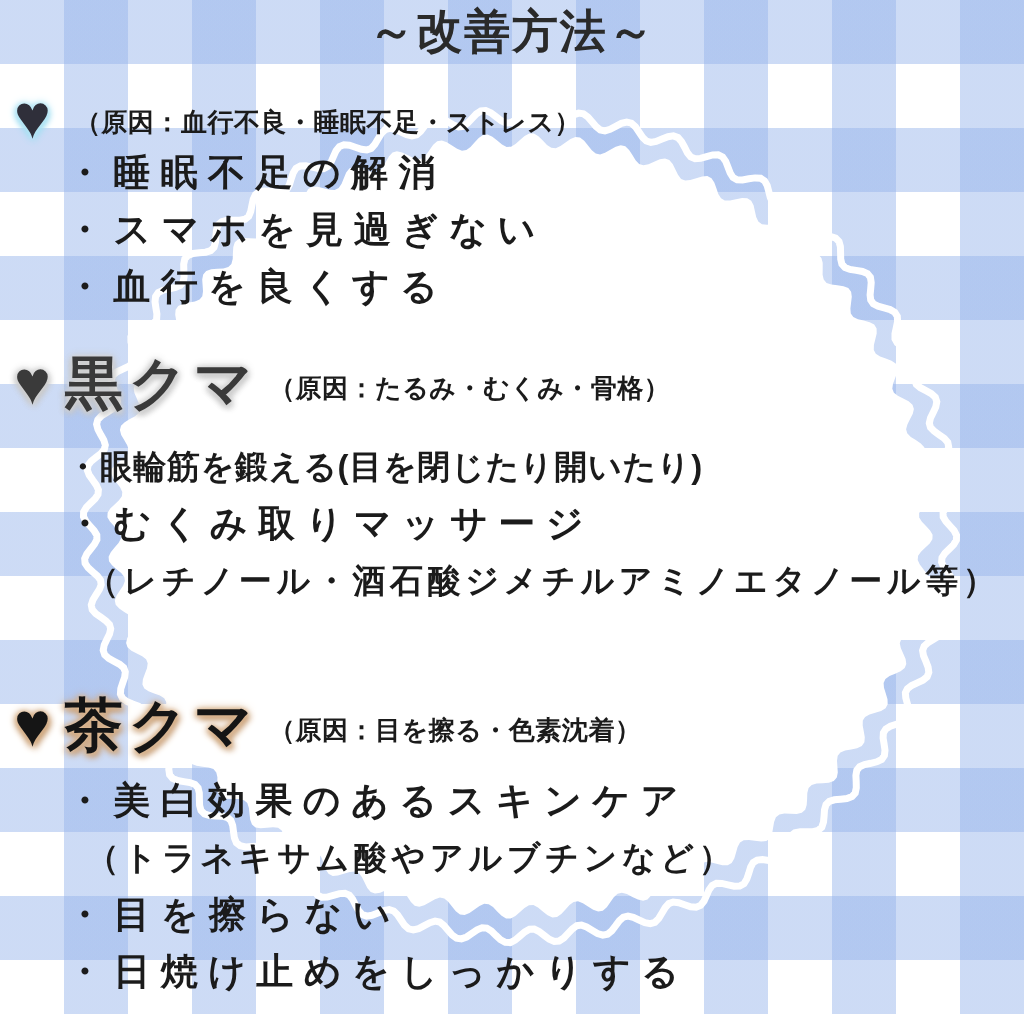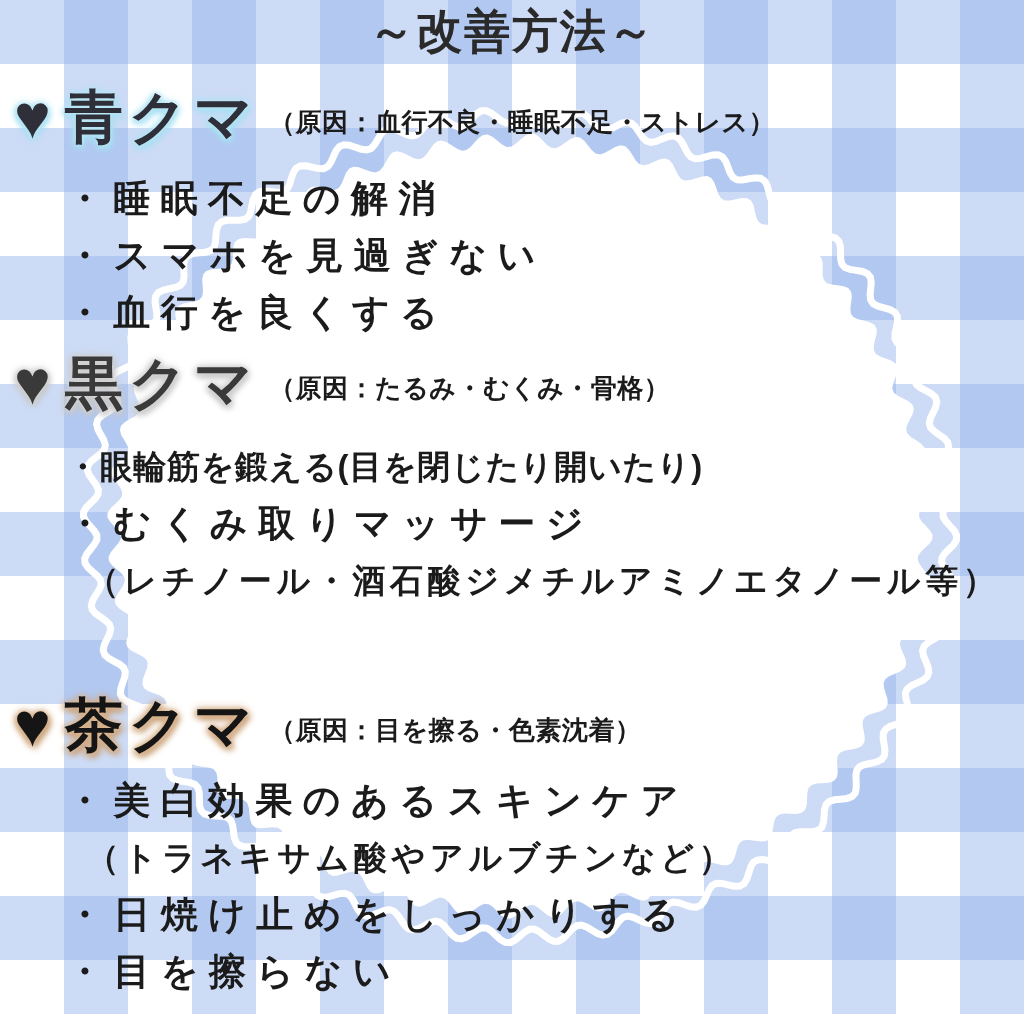--- a/index.html
+++ b/index.html
@@ -61,24 +61,23 @@
 
   <svg class="bg-svg" viewBox="0 0 1024 1014" xmlns="http://www.w3.org/2000/svg">
     <path id="doily-ring" fill="none" stroke="#ffffff" stroke-width="7" d="M950.0 526.0L954.1 530.6L956.5 535.3L956.4 540.0L953.7 544.6L949.3 549.0L944.9 553.3L942.0 557.6L941.6 562.2L943.7 566.9L947.3 571.9L950.8 577.0L952.7 581.9L952.0 586.6L948.8 590.8L943.9 594.7L939.0 598.5L935.7 602.5L934.7 606.9L936.2 611.9L939.2 617.2L942.1 622.7L943.4 627.8L942.2 632.3L938.5 636.2L933.2 639.5L927.9 642.7L924.1 646.3L922.6 650.6L923.5 655.7L925.9 661.4L928.1 667.2L928.8 672.4L927.1 676.8L922.9 680.2L917.3 682.9L911.6 685.5L907.4 688.7L905.4 692.8L905.8 698.0L907.4 703.9L909.0 709.9L909.1 715.2L906.8 719.3L902.3 722.2L896.3 724.3L890.4 726.3L885.8 729.0L883.4 732.9L883.1 738.1L884.1 744.1L885.0 750.2L884.4 755.5L881.7 759.4L876.8 761.8L870.7 763.3L864.5 764.6L859.7 766.7L856.8 770.3L855.9 775.5L856.2 781.6L856.3 787.8L855.2 793.0L852.0 796.6L846.9 798.5L840.6 799.2L834.4 799.8L829.3 801.4L826.0 804.7L824.5 809.8L824.1 815.9L823.5 822.1L821.8 827.2L818.2 830.4L812.9 831.7L806.5 831.7L800.2 831.7L794.9 832.7L791.3 835.6L789.3 840.5L788.1 846.6L786.8 852.6L784.5 857.5L780.6 860.3L775.2 861.0L768.8 860.4L762.5 859.6L757.2 860.1L753.2 862.6L750.6 867.2L748.8 873.2L746.8 879.1L744.0 883.7L739.7 886.1L734.2 886.2L728.0 884.8L721.8 883.4L716.4 883.3L712.2 885.4L709.1 889.7L706.6 895.4L704.0 901.1L700.6 905.4L696.1 907.3L690.6 906.8L684.6 904.8L678.6 902.7L673.2 902.0L668.8 903.6L665.2 907.6L662.0 913.0L658.8 918.4L654.9 922.3L650.3 923.7L644.9 922.6L639.0 920.0L633.3 917.3L628.0 916.0L623.4 917.1L619.4 920.7L615.7 925.7L611.8 930.7L607.6 934.2L602.8 935.1L597.5 933.5L592.0 930.2L586.6 926.9L581.5 925.1L576.8 925.7L572.4 928.8L568.1 933.4L563.8 938.0L559.1 941.0L554.3 941.4L549.2 939.2L544.1 935.4L539.1 931.5L534.2 929.1L529.5 929.2L524.8 931.9L520.0 936.0L515.1 940.1L510.2 942.6L505.3 942.4L500.5 939.7L495.9 935.4L491.4 931.0L486.8 928.1L482.1 927.7L477.1 929.8L471.9 933.4L466.6 937.0L461.4 938.9L456.5 938.2L452.1 935.0L448.0 930.2L444.0 925.4L439.7 922.0L435.1 921.1L429.9 922.7L424.3 925.7L418.7 928.7L413.3 930.0L408.6 928.9L404.5 925.2L401.0 920.0L397.5 914.7L393.7 911.0L389.2 909.6L383.9 910.6L378.0 913.0L372.0 915.3L366.6 916.1L362.0 914.4L358.4 910.3L355.4 904.8L352.6 899.2L349.3 895.1L344.9 893.2L339.5 893.6L333.4 895.4L327.3 897.1L321.8 897.2L317.4 895.1L314.3 890.7L312.0 884.8L309.8 879.0L307.0 874.5L302.9 872.2L297.5 872.1L291.2 873.2L284.9 874.1L279.4 873.7L275.4 871.1L272.8 866.4L271.2 860.4L269.7 854.4L267.3 849.6L263.5 846.9L258.2 846.2L251.9 846.6L245.5 846.9L240.2 845.8L236.4 842.8L234.4 837.9L233.5 831.7L232.7 825.6L230.9 820.6L227.4 817.5L222.3 816.2L215.9 815.9L209.6 815.5L204.4 813.9L201.0 810.5L199.6 805.4L199.4 799.2L199.3 793.0L198.1 788.0L195.0 784.5L190.0 782.6L183.8 781.6L177.6 780.5L172.6 778.4L169.6 774.7L168.8 769.4L169.3 763.3L169.9 757.1L169.3 752.0L166.7 748.2L162.0 745.8L155.9 744.1L149.9 742.4L145.2 739.7L142.7 735.7L142.4 730.4L143.7 724.3L145.0 718.3L145.0 713.1L142.8 709.1L138.4 706.2L132.6 703.9L126.8 701.5L122.4 698.3L120.4 694.0L120.8 688.8L122.7 682.9L124.7 677.1L125.3 672.0L123.7 667.7L119.6 664.3L114.1 661.4L108.7 658.4L104.7 654.8L103.2 650.3L104.2 645.1L106.8 639.5L109.5 634.0L110.7 628.9L109.5 624.6L105.9 620.8L100.8 617.2L95.7 613.6L92.2 609.6L91.3 605.0L92.9 599.9L96.1 594.7L99.4 589.5L101.2 584.6L100.5 580.1L97.4 576.0L92.7 571.9L88.1 567.7L85.1 563.3L84.7 558.7L86.9 553.9L90.7 549.0L94.5 544.2L96.9 539.6L96.8 535.1L94.1 530.6L90.0 526.0L85.9 521.4L83.5 516.7L83.6 512.0L86.3 507.4L90.7 503.0L95.1 498.7L98.0 494.4L98.4 489.8L96.3 485.1L92.7 480.1L89.2 475.0L87.3 470.1L88.0 465.4L91.2 461.2L96.1 457.3L101.0 453.5L104.3 449.5L105.3 445.1L103.8 440.1L100.8 434.8L97.9 429.3L96.6 424.2L97.8 419.7L101.5 415.8L106.8 412.5L112.1 409.3L115.9 405.7L117.4 401.4L116.5 396.3L114.1 390.6L111.9 384.8L111.2 379.6L112.9 375.2L117.1 371.8L122.7 369.1L128.4 366.5L132.6 363.3L134.6 359.2L134.2 354.0L132.6 348.1L131.0 342.1L130.9 336.8L133.2 332.7L137.7 329.8L143.7 327.7L149.6 325.7L154.2 323.0L156.6 319.1L156.9 313.9L155.9 307.9L155.0 301.8L155.6 296.5L158.3 292.6L163.2 290.2L169.3 288.7L175.5 287.4L180.3 285.3L183.2 281.7L184.1 276.5L183.8 270.4L183.7 264.2L184.8 259.0L188.0 255.4L193.1 253.5L199.4 252.8L205.6 252.2L210.7 250.6L214.0 247.3L215.5 242.2L215.9 236.1L216.5 229.9L218.2 224.8L221.8 221.6L227.1 220.3L233.5 220.3L239.8 220.3L245.1 219.3L248.7 216.4L250.7 211.5L251.9 205.4L253.2 199.4L255.5 194.5L259.4 191.7L264.8 191.0L271.2 191.6L277.5 192.4L282.8 191.9L286.8 189.4L289.4 184.8L291.2 178.8L293.2 172.9L296.0 168.3L300.3 165.9L305.8 165.8L312.0 167.2L318.2 168.6L323.6 168.7L327.8 166.6L330.9 162.3L333.4 156.6L336.0 150.9L339.4 146.6L343.9 144.7L349.4 145.2L355.4 147.2L361.4 149.3L366.8 150.0L371.2 148.4L374.8 144.4L378.0 139.0L381.2 133.6L385.1 129.7L389.7 128.3L395.1 129.4L401.0 132.0L406.7 134.7L412.0 136.0L416.6 134.9L420.6 131.3L424.3 126.3L428.2 121.3L432.4 117.8L437.2 116.9L442.5 118.5L448.0 121.8L453.4 125.1L458.5 126.9L463.2 126.3L467.6 123.2L471.9 118.6L476.2 114.0L480.9 111.0L485.7 110.6L490.8 112.8L495.9 116.6L500.9 120.5L505.8 122.9L510.5 122.8L515.2 120.1L520.0 116.0L524.9 111.9L529.8 109.4L534.7 109.6L539.5 112.3L544.1 116.6L548.6 121.0L553.2 123.9L557.9 124.3L562.9 122.2L568.1 118.6L573.4 115.0L578.6 113.1L583.5 113.8L587.9 117.0L592.0 121.8L596.0 126.6L600.3 130.0L604.9 130.9L610.1 129.3L615.7 126.3L621.3 123.3L626.7 122.0L631.4 123.1L635.5 126.8L639.0 132.0L642.5 137.3L646.3 141.0L650.8 142.4L656.1 141.4L662.0 139.0L668.0 136.7L673.4 135.9L678.0 137.6L681.6 141.7L684.6 147.2L687.4 152.8L690.7 156.9L695.1 158.8L700.5 158.4L706.6 156.6L712.7 154.9L718.2 154.8L722.6 156.9L725.7 161.3L728.0 167.2L730.2 173.0L733.0 177.5L737.1 179.8L742.5 179.9L748.8 178.8L755.1 177.9L760.6 178.3L764.6 180.9L767.2 185.6L768.8 191.6L770.3 197.6L772.7 202.4L776.5 205.1L781.8 205.8L788.1 205.4L794.5 205.1L799.8 206.2L803.6 209.2L805.6 214.1L806.5 220.3L807.3 226.4L809.1 231.4L812.6 234.5L817.7 235.8L824.1 236.1L830.4 236.5L835.6 238.1L839.0 241.5L840.4 246.6L840.6 252.8L840.7 259.0L841.9 264.0L845.0 267.5L850.0 269.4L856.2 270.4L862.4 271.5L867.4 273.6L870.4 277.3L871.2 282.6L870.7 288.7L870.1 294.9L870.7 300.0L873.3 303.8L878.0 306.2L884.1 307.9L890.1 309.6L894.8 312.3L897.3 316.3L897.6 321.6L896.3 327.7L895.0 333.7L895.0 338.9L897.2 342.9L901.6 345.8L907.4 348.1L913.2 350.5L917.6 353.7L919.6 358.0L919.2 363.2L917.3 369.1L915.3 374.9L914.7 380.0L916.3 384.3L920.4 387.7L925.9 390.6L931.3 393.6L935.3 397.2L936.8 401.7L935.8 406.9L933.2 412.5L930.5 418.0L929.3 423.1L930.5 427.4L934.1 431.2L939.2 434.8L944.3 438.4L947.8 442.4L948.7 447.0L947.1 452.1L943.9 457.3L940.6 462.5L938.8 467.4L939.5 471.9L942.6 476.0L947.3 480.1L951.9 484.3L954.9 488.7L955.3 493.3L953.1 498.1L949.3 503.0L945.5 507.8L943.1 512.4L943.2 516.9L945.9 521.4L950.0 526.0Z"></path>
     <path id="doily-blob" fill="#ffffff" d="M926.0 526.0L930.1 530.4L932.6 534.8L932.4 539.2L929.7 543.5L925.4 547.6L921.0 551.7L918.1 555.8L917.7 560.0L919.8 564.5L923.4 569.2L927.0 574.0L928.9 578.7L928.3 583.1L925.1 587.0L920.3 590.7L915.4 594.2L912.1 597.9L911.2 602.1L912.8 606.8L915.8 611.9L918.8 617.1L920.1 621.9L919.0 626.2L915.3 629.8L910.1 632.9L904.9 635.8L901.2 639.2L899.8 643.2L900.8 648.1L903.2 653.5L905.6 659.0L906.3 664.0L904.7 668.1L900.6 671.2L895.1 673.7L889.5 676.1L885.4 679.0L883.6 682.9L884.0 687.8L885.8 693.5L887.5 699.2L887.7 704.3L885.6 708.2L881.1 710.9L875.3 712.7L869.5 714.5L865.1 716.9L862.8 720.6L862.7 725.5L863.8 731.4L864.8 737.2L864.4 742.3L861.8 746.0L857.1 748.2L851.1 749.4L845.1 750.5L840.4 752.4L837.7 755.8L837.0 760.7L837.4 766.7L837.8 772.6L836.8 777.6L833.8 781.0L828.8 782.7L822.7 783.2L816.6 783.6L811.7 785.1L808.6 788.1L807.3 793.0L807.1 798.9L806.7 804.9L805.2 809.8L801.8 812.8L796.7 814.0L790.5 813.8L784.4 813.6L779.4 814.5L775.9 817.2L774.1 821.9L773.1 827.8L772.1 833.7L770.0 838.4L766.3 841.1L761.1 841.6L754.9 840.8L748.9 839.9L743.7 840.2L740.0 842.6L737.6 847.1L736.0 852.8L734.3 858.6L731.7 863.1L727.7 865.3L722.4 865.3L716.4 863.8L710.4 862.3L705.3 862.0L701.3 864.0L698.4 868.2L696.2 873.8L693.8 879.4L690.7 883.5L686.4 885.3L681.2 884.7L675.4 882.6L669.6 880.4L664.5 879.6L660.3 881.2L657.0 885.0L654.1 890.3L651.1 895.6L647.5 899.4L643.1 900.8L637.9 899.6L632.4 896.9L626.9 894.1L621.9 892.8L617.6 893.8L613.8 897.3L610.3 902.3L606.8 907.3L602.8 910.7L598.2 911.5L593.2 909.8L588.0 906.5L582.9 903.2L578.0 901.3L573.6 901.9L569.5 905.0L565.5 909.6L561.3 914.1L557.0 917.1L552.4 917.4L547.6 915.2L542.8 911.4L538.0 907.5L533.4 905.1L529.0 905.2L524.5 907.9L520.0 912.0L515.4 916.1L510.7 918.6L506.1 918.4L501.6 915.7L497.2 911.4L493.0 907.0L488.7 904.2L484.2 903.8L479.5 905.9L474.5 909.6L469.5 913.1L464.6 915.1L460.0 914.5L455.8 911.3L452.0 906.5L448.2 901.7L444.3 898.5L439.9 897.6L435.0 899.2L429.7 902.3L424.3 905.3L419.2 906.8L414.7 905.7L410.9 902.1L407.6 896.9L404.4 891.8L400.9 888.1L396.6 886.8L391.5 887.8L385.9 890.3L380.2 892.8L375.0 893.6L370.7 892.0L367.3 888.1L364.6 882.6L362.0 877.2L358.9 873.1L354.8 871.4L349.7 871.9L343.8 873.8L337.9 875.6L332.7 875.9L328.5 873.8L325.7 869.5L323.6 863.8L321.7 858.1L319.0 853.8L315.2 851.6L310.0 851.6L304.0 852.8L297.9 854.0L292.7 853.7L288.8 851.3L286.4 846.7L285.1 840.8L283.8 835.0L281.7 830.4L278.1 827.8L273.0 827.2L266.9 827.8L260.7 828.3L255.5 827.4L252.0 824.6L250.2 819.8L249.5 813.8L248.9 807.9L247.3 803.1L244.0 800.2L239.0 799.0L232.9 798.9L226.8 798.7L221.7 797.4L218.6 794.1L217.3 789.2L217.3 783.2L217.4 777.3L216.3 772.4L213.4 769.1L208.6 767.4L202.6 766.7L196.5 765.8L191.7 763.9L188.9 760.3L188.2 755.3L188.9 749.4L189.6 743.5L189.2 738.5L186.7 735.0L182.1 732.8L176.2 731.4L170.3 729.8L165.8 727.4L163.4 723.6L163.3 718.5L164.7 712.7L166.1 707.0L166.2 702.0L164.2 698.2L159.9 695.5L154.2 693.5L148.5 691.3L144.3 688.4L142.4 684.4L142.9 679.3L144.9 673.7L147.0 668.2L147.7 663.3L146.1 659.3L142.2 656.2L136.8 653.5L131.4 650.7L127.5 647.3L126.1 643.1L127.2 638.2L129.9 632.9L132.6 627.6L133.9 622.8L132.8 618.7L129.2 615.1L124.2 611.9L119.2 608.5L115.7 604.8L114.8 600.4L116.5 595.7L119.7 590.7L123.1 585.7L124.9 581.1L124.3 576.9L121.2 573.0L116.6 569.2L112.0 565.3L109.0 561.2L108.6 556.8L110.8 552.2L114.6 547.6L118.5 543.1L120.9 538.8L120.8 534.5L118.1 530.3L114.0 526.0L109.9 521.6L107.4 517.2L107.6 512.8L110.3 508.5L114.6 504.4L119.0 500.3L121.9 496.2L122.3 492.0L120.2 487.5L116.6 482.8L113.0 478.0L111.1 473.3L111.7 468.9L114.9 465.0L119.7 461.3L124.6 457.8L127.9 454.1L128.8 449.9L127.2 445.2L124.2 440.1L121.2 434.9L119.9 430.1L121.0 425.8L124.7 422.2L129.9 419.1L135.1 416.2L138.8 412.8L140.2 408.8L139.2 403.9L136.8 398.5L134.4 393.0L133.7 388.0L135.3 383.9L139.4 380.8L144.9 378.3L150.5 375.9L154.6 373.0L156.4 369.1L156.0 364.2L154.2 358.5L152.5 352.8L152.3 347.7L154.4 343.8L158.9 341.1L164.7 339.3L170.5 337.5L174.9 335.1L177.2 331.4L177.3 326.5L176.2 320.6L175.2 314.8L175.6 309.7L178.2 306.0L182.9 303.8L188.9 302.6L194.9 301.5L199.6 299.6L202.3 296.2L203.0 291.3L202.6 285.3L202.2 279.4L203.2 274.4L206.2 271.0L211.2 269.3L217.3 268.8L223.4 268.4L228.3 266.9L231.4 263.9L232.7 259.0L232.9 253.1L233.3 247.1L234.8 242.2L238.2 239.2L243.3 238.0L249.5 238.2L255.6 238.4L260.6 237.5L264.1 234.8L265.9 230.1L266.9 224.2L267.9 218.3L270.0 213.6L273.7 210.9L278.9 210.4L285.1 211.2L291.1 212.1L296.3 211.8L300.0 209.4L302.4 204.9L304.0 199.2L305.7 193.4L308.3 188.9L312.3 186.7L317.6 186.7L323.6 188.2L329.6 189.7L334.7 190.0L338.7 188.0L341.6 183.8L343.8 178.2L346.2 172.6L349.3 168.5L353.6 166.7L358.8 167.3L364.6 169.4L370.4 171.6L375.5 172.4L379.7 170.8L383.0 167.0L385.9 161.7L388.9 156.4L392.5 152.6L396.9 151.2L402.1 152.4L407.6 155.1L413.1 157.9L418.1 159.2L422.4 158.2L426.2 154.7L429.7 149.7L433.2 144.7L437.2 141.3L441.8 140.5L446.8 142.2L452.0 145.5L457.1 148.8L462.0 150.7L466.4 150.1L470.5 147.0L474.5 142.4L478.7 137.9L483.0 134.9L487.6 134.6L492.4 136.8L497.2 140.6L502.0 144.5L506.6 146.9L511.0 146.8L515.5 144.1L520.0 140.0L524.6 135.9L529.3 133.4L533.9 133.6L538.4 136.3L542.8 140.6L547.0 145.0L551.3 147.8L555.8 148.2L560.5 146.1L565.5 142.4L570.5 138.9L575.4 136.9L580.0 137.5L584.2 140.7L588.0 145.5L591.8 150.3L595.7 153.5L600.1 154.4L605.0 152.8L610.3 149.7L615.7 146.7L620.8 145.2L625.3 146.3L629.1 149.9L632.4 155.1L635.6 160.2L639.1 163.9L643.4 165.2L648.5 164.2L654.1 161.7L659.8 159.2L665.0 158.4L669.3 160.0L672.7 163.9L675.4 169.4L678.0 174.8L681.1 178.9L685.2 180.6L690.3 180.1L696.2 178.2L702.1 176.4L707.3 176.1L711.5 178.2L714.3 182.5L716.4 188.2L718.3 193.9L721.0 198.2L724.8 200.4L730.0 200.4L736.0 199.2L742.1 198.0L747.3 198.3L751.2 200.7L753.6 205.3L754.9 211.2L756.2 217.0L758.3 221.6L761.9 224.2L767.0 224.8L773.1 224.2L779.3 223.7L784.5 224.6L788.0 227.4L789.8 232.2L790.5 238.2L791.1 244.1L792.7 248.9L796.0 251.8L801.0 253.0L807.1 253.1L813.2 253.3L818.3 254.6L821.4 257.9L822.7 262.8L822.7 268.8L822.6 274.7L823.7 279.6L826.6 282.9L831.4 284.6L837.4 285.3L843.5 286.2L848.3 288.1L851.1 291.7L851.8 296.7L851.1 302.6L850.4 308.5L850.8 313.5L853.3 317.0L857.9 319.2L863.8 320.6L869.7 322.2L874.2 324.6L876.6 328.4L876.7 333.5L875.3 339.3L873.9 345.0L873.8 350.0L875.8 353.8L880.1 356.5L885.8 358.5L891.5 360.7L895.7 363.6L897.6 367.6L897.1 372.7L895.1 378.3L893.0 383.8L892.3 388.7L893.9 392.7L897.8 395.8L903.2 398.5L908.6 401.3L912.5 404.7L913.9 408.9L912.8 413.8L910.1 419.1L907.4 424.4L906.1 429.2L907.2 433.3L910.8 436.9L915.8 440.1L920.8 443.5L924.3 447.2L925.2 451.6L923.5 456.3L920.3 461.3L916.9 466.3L915.1 470.9L915.7 475.1L918.8 479.0L923.4 482.8L928.0 486.7L931.0 490.8L931.4 495.2L929.2 499.8L925.4 504.4L921.5 508.9L919.1 513.2L919.2 517.5L921.9 521.7L926.0 526.0Z"></path>
   </svg>
 
   <div class="title">～改善方法～</div>
 
   <div class="sec-head" style="top:86px">
     <span class="heart heart-blue">♥</span>
-    <span class="kuma glow-blue">青クマ</span>
     <span class="cause">（原因：血行不良・睡眠不足・ストレス）</span>
   </div>
-  <div class="bullets" style="top:170px">
+  <div class="bullets" style="top:144px">
     <div class="line">・睡眠不足の解消</div>
     <div class="line">・スマホを見過ぎない</div>
     <div class="line">・血行を良くする</div>
   </div>
 
   <div class="sec-head" style="top:352px">
     <span class="heart heart-gray">♥</span>
     <span class="kuma glow-gray">黒クマ</span>
     <span class="cause">（原因：たるみ・むくみ・骨格）</span>
   </div>
@@ -89,17 +88,17 @@
   </div>
 
   <div class="sec-head" style="top:694px">
     <span class="heart heart-brown">♥</span>
     <span class="kuma glow-brown">茶クマ</span>
     <span class="cause">（原因：目を擦る・色素沈着）</span>
   </div>
   <div class="bullets" style="top:772px">
     <div class="line">・美白効果のあるスキンケア</div>
     <div class="line paren">（トラネキサム酸やアルブチンなど）</div>
+    <div class="line">・目を擦らない</div>
     <div class="line">・日焼け止めをしっかりする</div>
-    <div class="line">・目を擦らない</div>
   </div>
 
 </div>
 
 </body></html>

